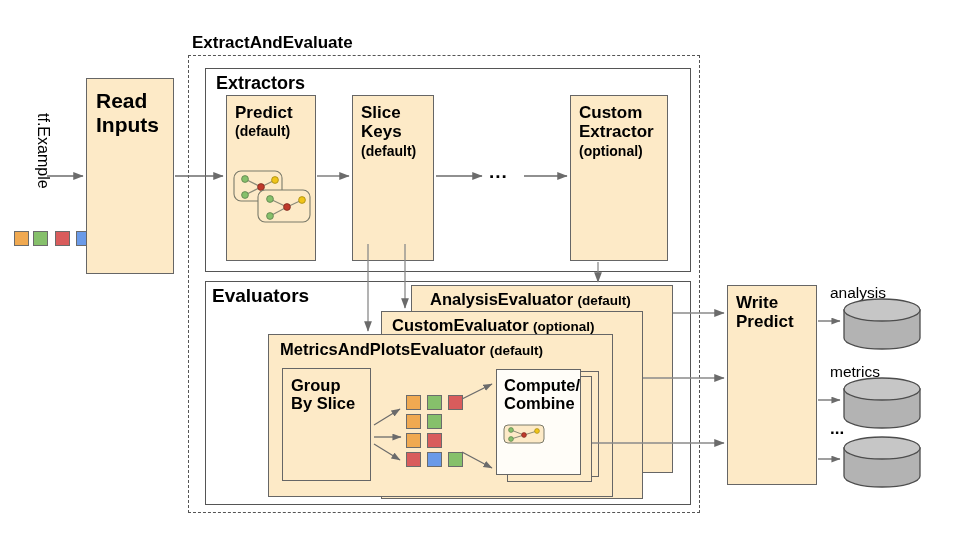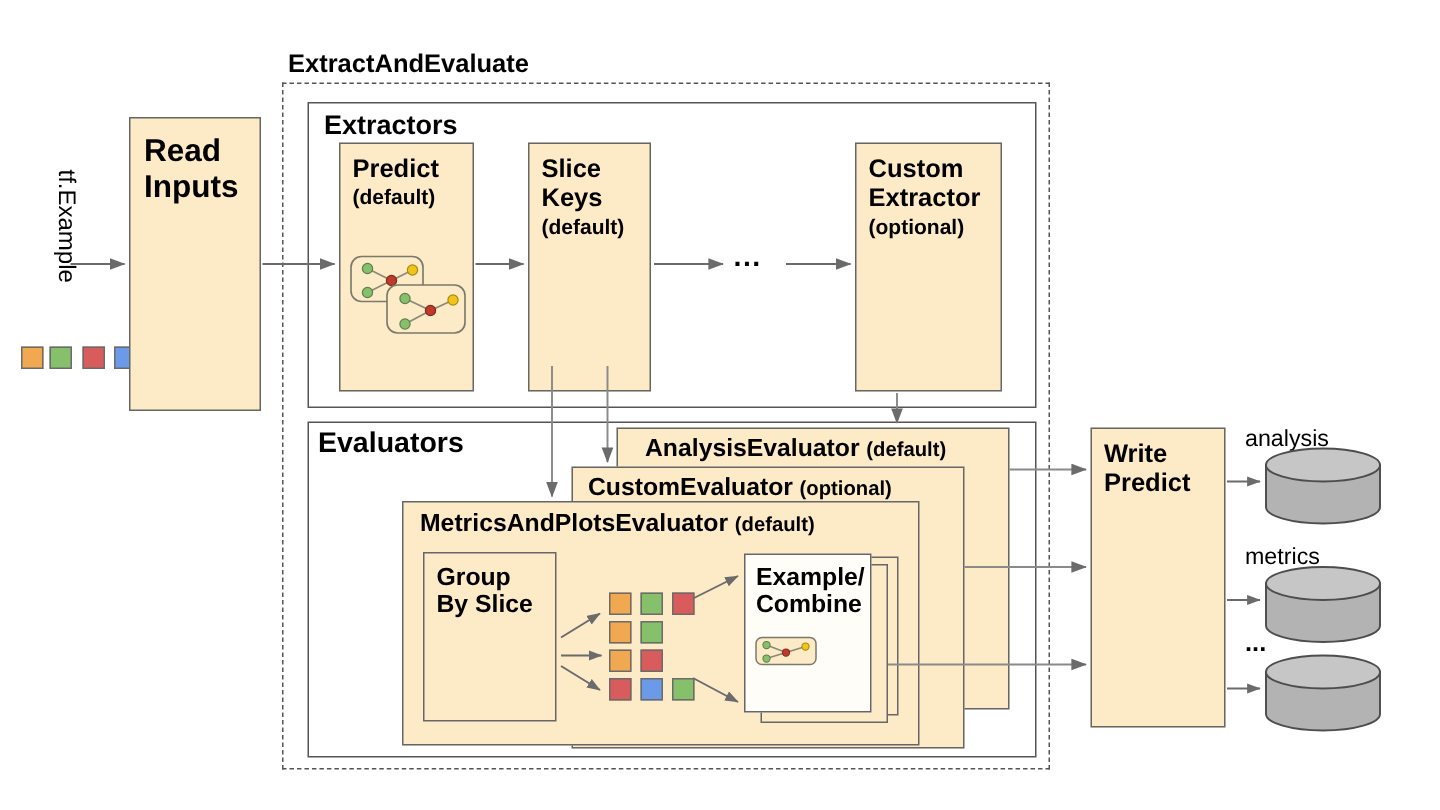--- a/index.html
+++ b/index.html
@@ -160,21 +160,21 @@
 
     <span class="sq" style="left:0px;  top:57px; background:#d95c5c;"></span>
     <span class="sq" style="left:21px; top:57px; background:#6a9ae8;"></span>
     <span class="sq" style="left:42px; top:57px; background:#86c06b;"></span>
   </div>
 
   <div class="abs cream" style="left:514px; top:371px; width:85px; height:106px;"></div>
   <div class="abs cream" style="left:507px; top:376px; width:85px; height:106px;"></div>
   <div class="abs" style="left:496px; top:369px; width:85px; height:106px; background:#fffdf8; border:1.4px solid #666;">
     <div class="abs lbl" style="left:7px; top:6px; font-size:16.5px;">
-      <div>Example/</div>
+      <div>Compute/</div>
       <div>Combine</div>
     </div>
     <svg style="position:absolute; left:6px; top:52px;" width="46" height="24" viewBox="0 0 46 24">
       <rect x="1" y="3" width="40" height="18" rx="4" ry="4" fill="#fdeac7" stroke="#7a7a6a" stroke-width="1"></rect>
       <line x1="8" y1="8" x2="21" y2="13" stroke="#8a8a78" stroke-width="1"></line>
       <line x1="8" y1="17" x2="21" y2="13" stroke="#8a8a78" stroke-width="1"></line>
       <line x1="21" y1="13" x2="34" y2="9" stroke="#8a8a78" stroke-width="1"></line>
       <circle cx="8" cy="8" r="2.4" fill="#86c06b" stroke="#5d7f4c" stroke-width=".7"></circle>
       <circle cx="8" cy="17" r="2.4" fill="#86c06b" stroke="#5d7f4c" stroke-width=".7"></circle>
       <circle cx="21" cy="13" r="2.4" fill="#c0392b" stroke="#7e2b20" stroke-width=".7"></circle>

